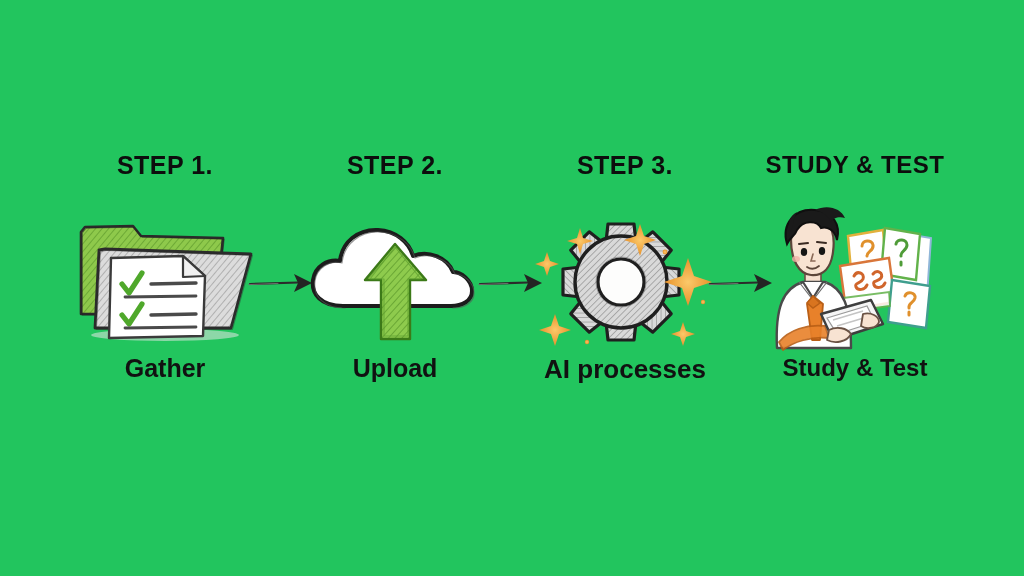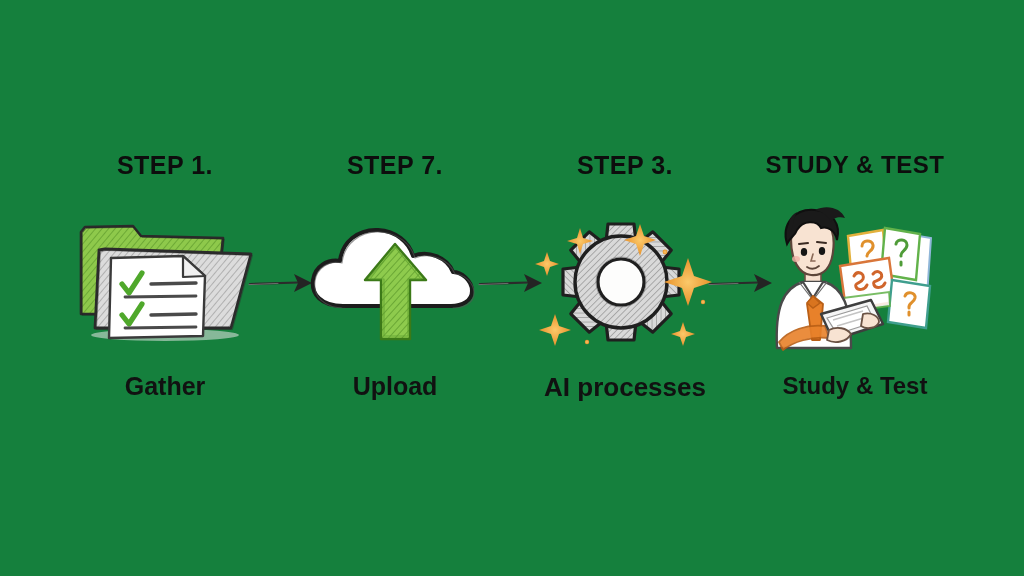--- a/index.html
+++ b/index.html
@@ -12,21 +12,21 @@
   body {
     background: #fdfdfc;
     font-family: "Liberation Sans", sans-serif;
     position: relative;
   }
 
   #canvas {
     position: relative;
     width: 1024px;
     height: 576px;
-    background: #15803d;
+    background: #22c55e;
   }
 
   
   .step {
     position: absolute;
     top: 150px;
     width: 220px;
     height: 260px;
     display: flex;
     flex-direction: column;
@@ -54,21 +54,21 @@
   .step-art {
     width: 200px;
     height: 150px;
     margin-top: 22px;
     display: flex;
     align-items: center;
     justify-content: center;
   }
 
   .step-caption {
-    margin-top: 22px;
+    margin-top: 4px;
     font-size: 25px;
     font-weight: bold;
     color: #111111;
     line-height: 1;
     white-space: nowrap;
   }
   .step-3 .step-caption { font-size: 26px; }
   .step-4 .step-caption { font-size: 24px; }
 
   
@@ -129,21 +129,21 @@
 
   <div class="arrow arrow-1">
     <svg width="70" height="34" viewBox="0 0 70 34" aria-hidden="true">
       <path d="M2 18 L50 16.5" stroke="#2b2b2b" stroke-width="2.2" stroke-linecap="round" fill="none"></path>
       <path d="M1 18.6 L30 17.4" stroke="#6d6d6d" stroke-width="1" stroke-linecap="round" fill="none"></path>
       <path d="M46 8 L64 17 L46 26 L50 17 Z" fill="#242424"></path>
     </svg>
   </div>
 
   <div class="step step-2">
-    <div class="step-head">STEP 7.</div>
+    <div class="step-head">STEP 2.</div>
     <div class="step-art">
       <svg width="200" height="150" viewBox="0 0 200 150" aria-hidden="true">
         <defs>
           <pattern id="hatchGreen2" width="5" height="5" patternTransform="rotate(42)" patternUnits="userSpaceOnUse">
             <rect width="5" height="5" fill="#8ecb4d"></rect>
             <line x1="0" y1="0" x2="0" y2="5" stroke="#5e9b2c" stroke-width="1.5"></line>
           </pattern>
         </defs>
 
         <path d="M48 104

